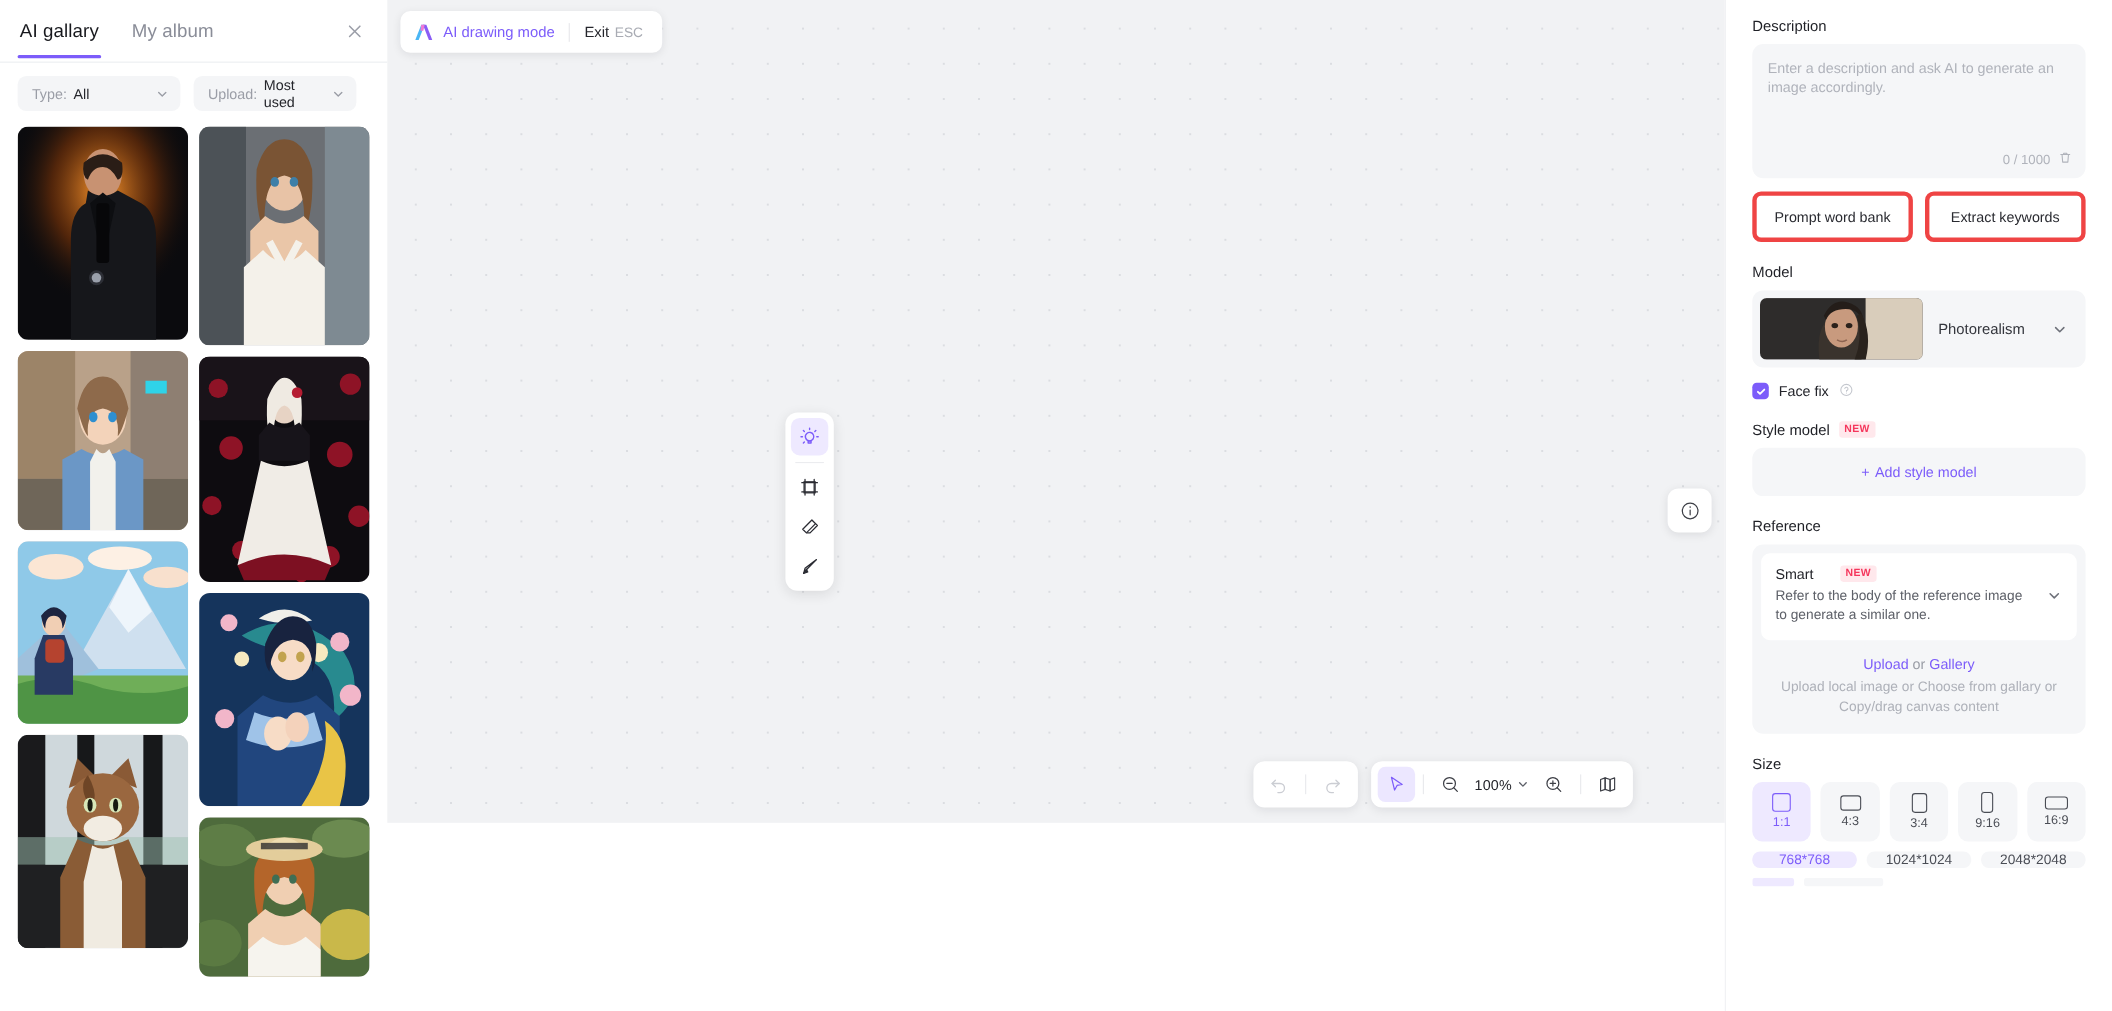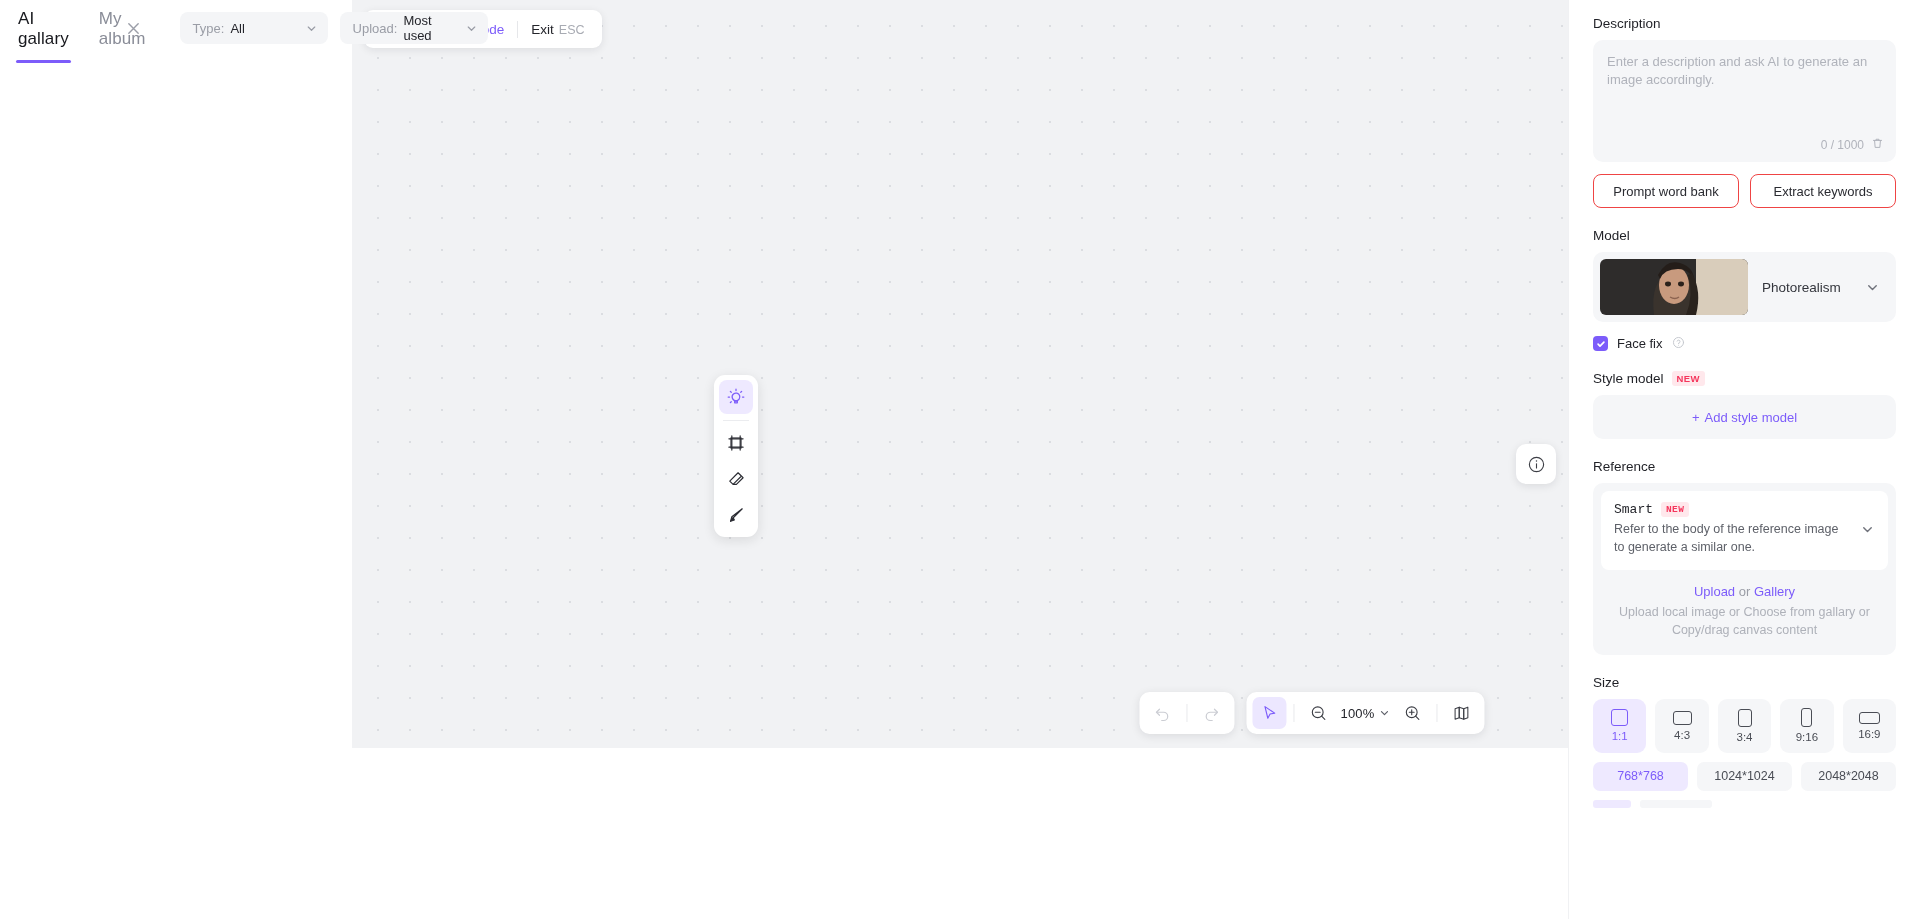--- a/index.html
+++ b/index.html
@@ -9,21 +9,21 @@
     font-family: "Liberation Sans", sans-serif;
     background: #ffffff;
     color: #1f2026;
   }
   .app { position: relative; width: 1920px; height: 919px; display: flex; }
 
   
   .gallery-panel {
     width: 352px; height: 919px;
     background: #ffffff;
-    display: flex; flex-direction: row;
+    display: flex; flex-direction: column;
     position: relative;
     z-index: 5;
     flex: 0 0 352px;
   }
   .gallery-tabs {
     height: 56px;
     display: flex; align-items: center;
     padding: 0 16px;
     gap: 26px;
     position: relative;
@@ -196,22 +196,22 @@
   }
   .desc-foot {
     position: absolute; right: 12px; bottom: 9px;
     display: flex; align-items: center; gap: 7px;
     font-size: 12px; color: #b0b3bb;
   }
   .desc-foot svg { width: 13px; height: 13px; }
 
   .btn-row { display: flex; gap: 11px; margin-top: 12px; }
   .ghost-btn {
-    flex: 1; height: 34px; border-radius: 8px;
-    border: 1px solid #ef4444; background: #fff;
+    flex: 1; height: 46px; border-radius: 8px;
+    border: 4px solid #ef4444; background: #fff;
     font-size: 13px; color: #2a2b31; cursor: pointer;
     display: flex; align-items: center; justify-content: center;
     font-family: inherit;
   }
 
   .section { margin-top: 20px; }
   .model-row {
     background: #f5f6f8; border-radius: 10px;
     height: 70px; display: flex; align-items: center;
     padding: 7px; cursor: pointer; gap: 14px;
@@ -244,41 +244,41 @@
   .ref-card {
     background: #f5f6f8; border-radius: 10px;
     padding: 8px 8px 16px 8px;
   }
   .ref-inner {
     background: #fff; border-radius: 8px;
     padding: 11px 13px 13px 13px;
     display: flex; align-items: center; gap: 8px; cursor: pointer;
   }
   .ref-txtcol { flex: 1; }
-  .ref-title { font-size: 13px; color: #24252b; display: flex; align-items: center; gap: 8px; margin-bottom: 4px; font-family: Liberation Mono, monospace; }
+  .ref-title { font-size: 13px; color: #24252b; display: flex; align-items: center; gap: 24px; margin-bottom: 4px; }
   .ref-desc { font-size: 12.5px; color: #5e6169; line-height: 1.42; }
   .ref-card .chev { color: #6e717a; display:flex; }
   .ref-card .chev svg { width: 15px; height: 15px; }
   .ref-up { text-align: center; margin-top: 14px; font-size: 13px; }
   .lk { color: #7c5cfa; cursor: pointer; }
   .ref-up .orw { color: #9a9da6; }
   .ref-hint { text-align: center; font-size: 12.5px; color: #aeb1b9; line-height: 1.45; margin-top: 4px; }
 
   .size-tiles { display: flex; gap: 9px; }
   .size-tile {
     flex: 1; height: 54px; border-radius: 9px;
     background: #f5f6f8; display: flex; flex-direction: column;
     align-items: center; justify-content: center; gap: 4px;
     cursor: pointer; font-size: 11.5px; color: #4a4d55;
   }
   .size-tile.sel { background: #eee9ff; color: #7c5cfa; }
   .size-tile .shape { border: 1.7px solid currentColor; border-radius: 3px; }
   .res-row { display: flex; gap: 9px; margin-top: 9px; }
   .res-btn {
-    flex: 1; height: 29px; border-radius: 7px;
+    flex: 1; height: 15px; border-radius: 7px;
     background: #f5f6f8; display: flex; align-items: center;
     justify-content: center; font-size: 12.5px; color: #4a4d55; cursor: pointer;
   }
   .res-btn.sel { background: #eee9ff; color: #7c5cfa; }
   .cut-peek { height: 8px; margin-top: 9px; display:flex; gap: 9px; overflow: hidden; }
   .cut-peek span { display:block; width: 38px; height: 8px; border-radius: 3px; background:#eee9ff; }
   .cut-peek span.g { background:#f5f6f8; width: 72px; }
 
   .rp-footer {
     border-top: 1px solid #eff0f2;

